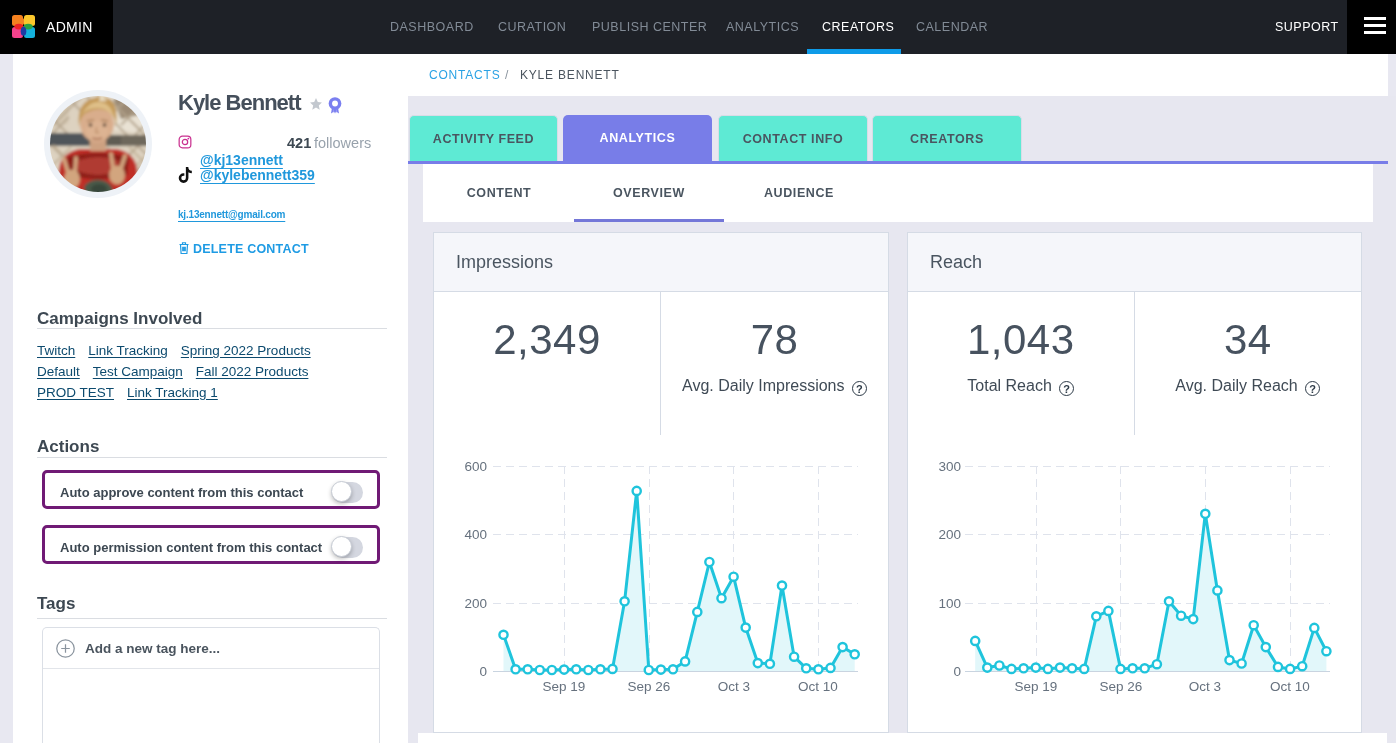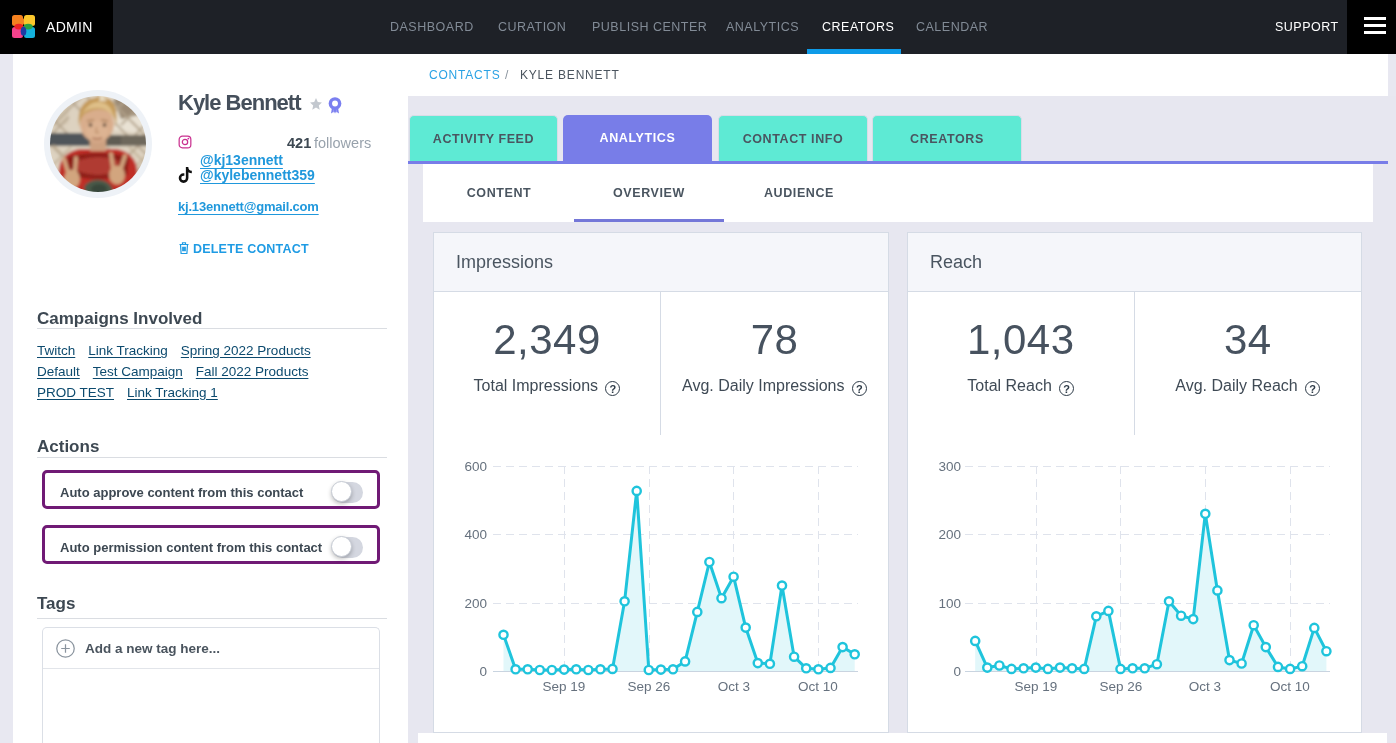--- a/index.html
+++ b/index.html
@@ -179,21 +179,21 @@
     </svg>
   <a class="abs bluelink" style="left:200px;top:98px;font-size:14px;font-weight:600">@kj13ennett</a>
   <span class="abs" style="left:287px;top:81px;font-size:14.5px;font-weight:600;color:#3d4852">421</span>
   <span class="abs" style="left:314px;top:81px;font-size:14.5px;color:#98a2ac">followers</span>
 
   <svg class="abs" style="left:178px;top:113px" width="15" height="17" viewBox="0 0 24 28">
       <path fill="#111" d="M16.6 0h-4v18.2a3.8 3.8 0 1 1-3.8-3.8c.4 0 .9.1 1.3.2v-4.2a8 8 0 0 0-1.3-.1 8 8 0 1 0 8 8V8.6a10.3 10.3 0 0 0 5.6 1.7V6.2a6.3 6.3 0 0 1-5.8-6.2z"></path>
     </svg>
   <a class="abs bluelink" style="left:200px;top:113px;font-size:14px;font-weight:600">@kylebennett359</a>
 
-  <a class="abs bluelink" style="left:178px;top:145px;font-size:13px;font-weight:600;letter-spacing:-0.2px">kj.13ennett@gmail.com</a>
+  <a class="abs bluelink" style="left:178px;top:155px;font-size:10px;font-weight:600;letter-spacing:-0.2px">kj.13ennett@gmail.com</a>
 
   <svg class="abs" style="left:178px;top:187px" width="12" height="14" viewBox="0 0 24 28" fill="none" stroke="#1e9be4" stroke-width="2.4">
       <path d="M3 7h18M9 7V3.5h6V7M5 7l1.2 18h11.6L19 7M9.5 11.5v9M12 11.5v9M14.5 11.5v9"></path>
     </svg>
   <span class="abs" style="left:193px;top:188px;font-size:12.5px;font-weight:700;color:#1e9be4;letter-spacing:0.2px">DELETE CONTACT</span>
 
   <div class="h3" style="top:255px">Campaigns Involved</div>
   <div class="rule" style="top:274px"></div>
   <div class="abs" style="left:37px;top:287px;width:350px;line-height:20.8px;font-size:13px">
     <a class="cl" style="margin-right:13px">Twitch</a><a class="cl" style="margin-right:13px">Link Tracking</a><a class="cl">Spring 2022 Products</a><br>
@@ -242,21 +242,20 @@
   </div>
   <div id="bottomwhite"></div>
 
   <div class="card" style="left:25px">
     <div class="cardhead">
         <span>Impressions</span>
       </div>
     <div class="statrow">
       <div class="statcell statdiv" style="left:0">
         <div class="bignum">2,349</div>
-        <div class="statlab">Total Impressions <span class="qm">?</span></div>
       </div>
       <div class="statcell" style="left:50%">
         <div class="bignum">78</div>
         <div class="statlab">Avg. Daily Impressions <span class="qm">?</span></div>
       </div>
     </div>
     <svg class="abs" style="left:0;top:202px" width="454" height="297" viewBox="0 0 454 297" id="chart1">
       <g stroke="#dfe3ec" stroke-width="1" stroke-dasharray="8,5" fill="none">
         <path d="M59 31.5H424M59 99.5H424M59 168.5H424"></path>
         <path d="M130.5 31V236M215.5 31V236M299.5 31V236M384.5 31V236"></path>

